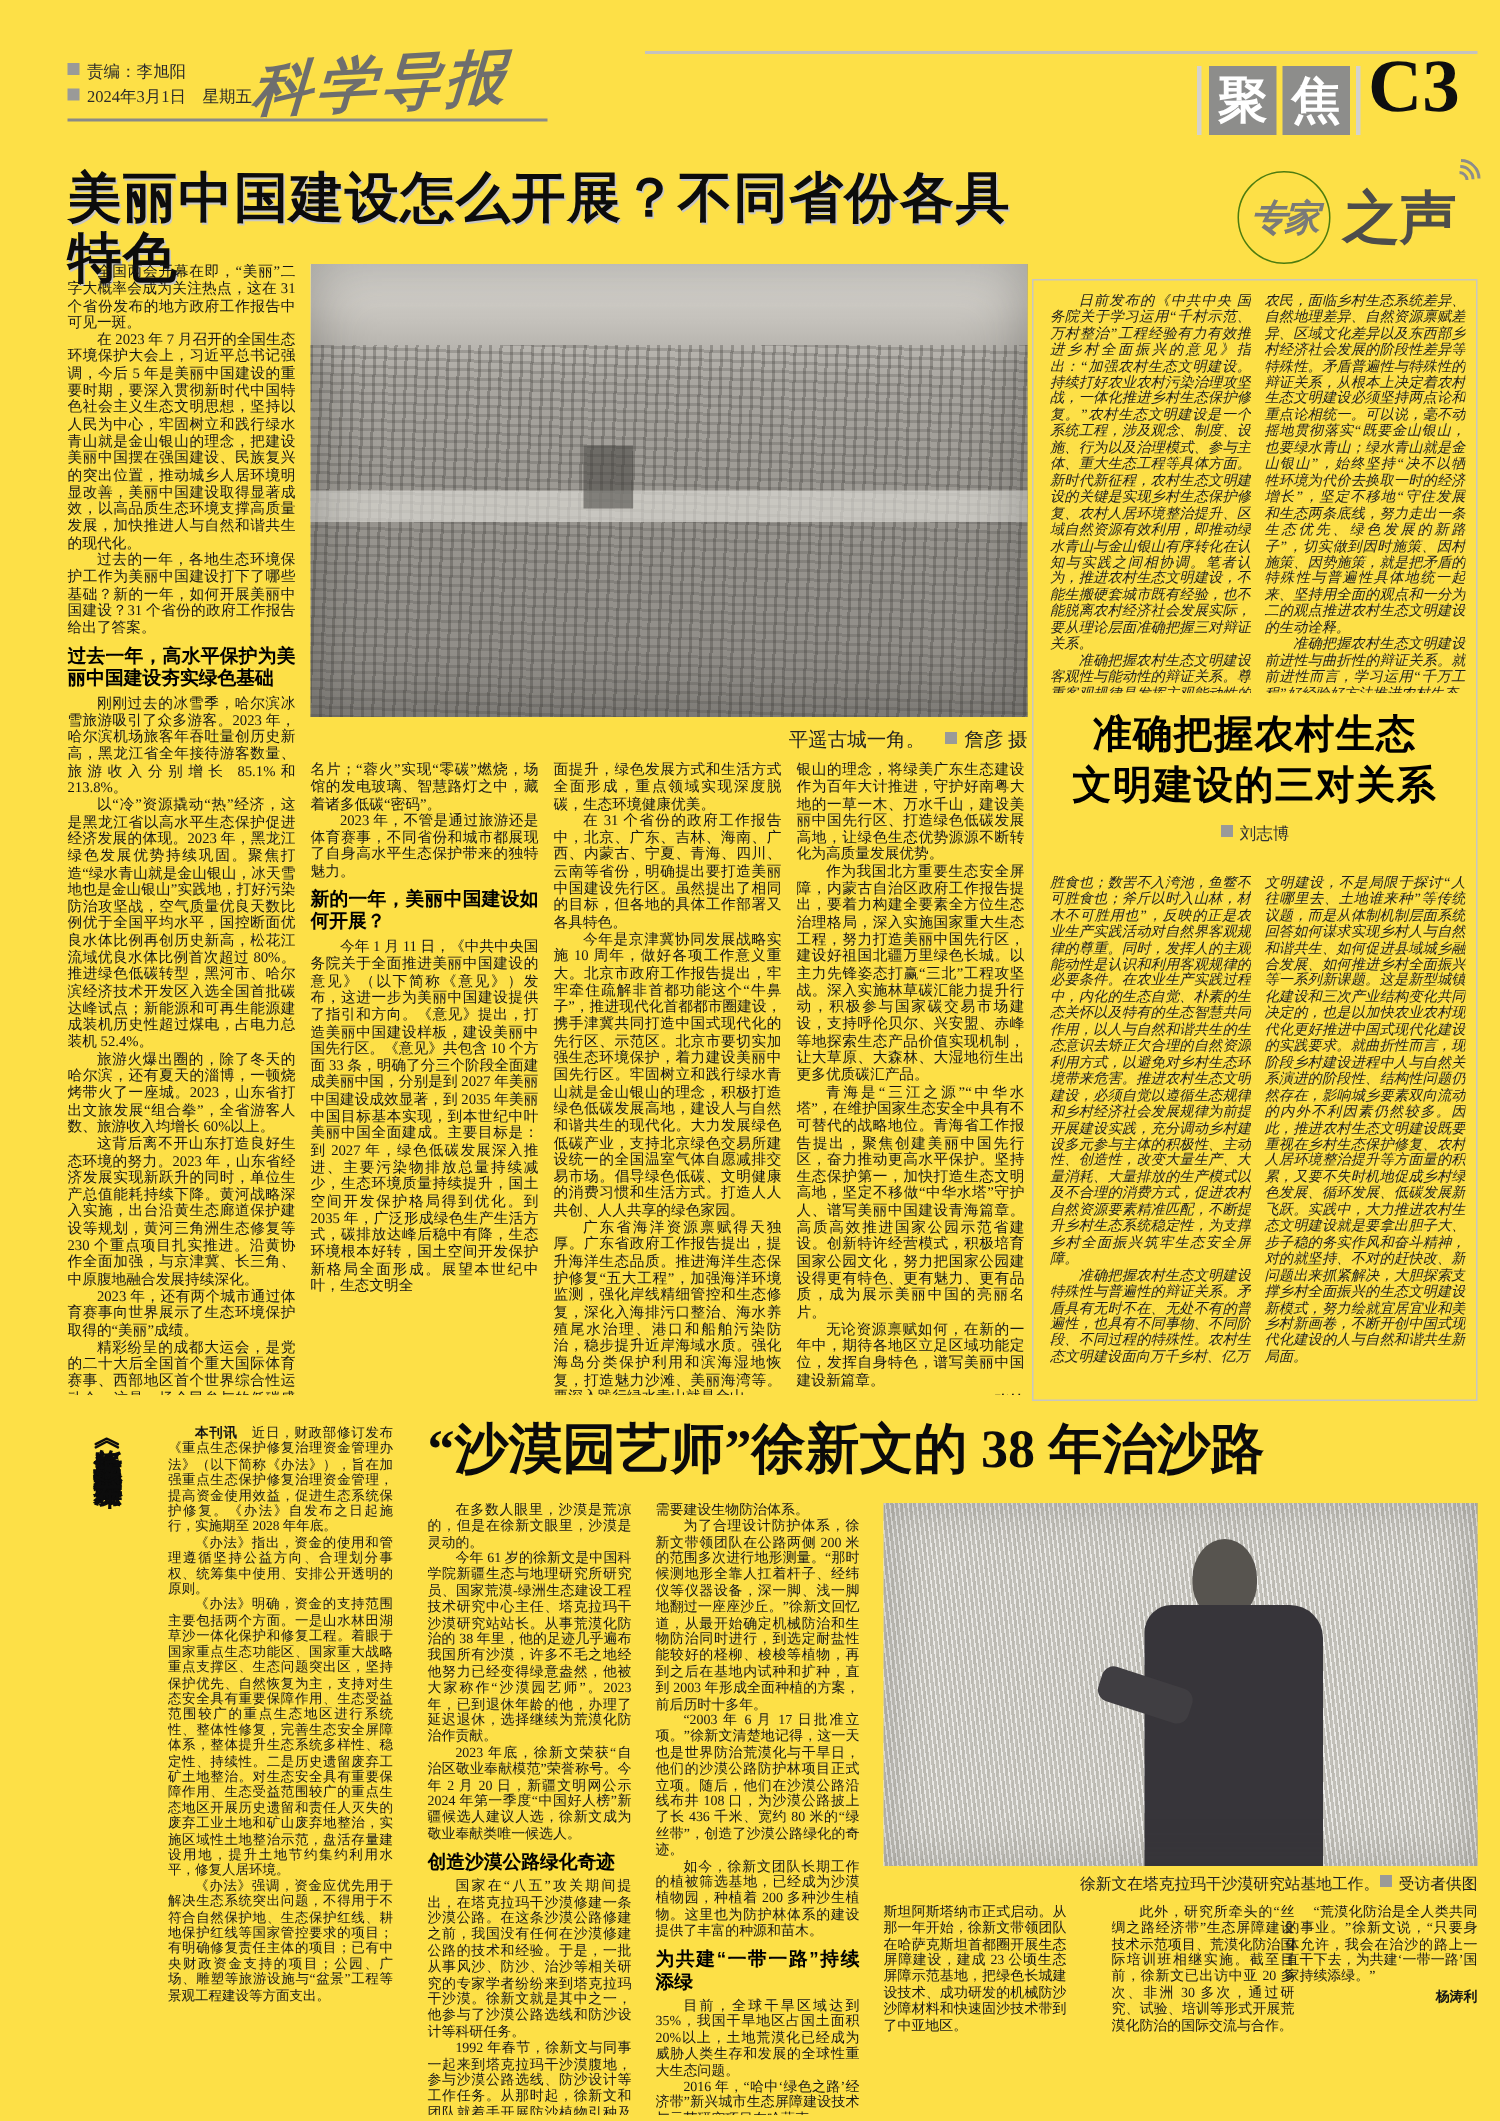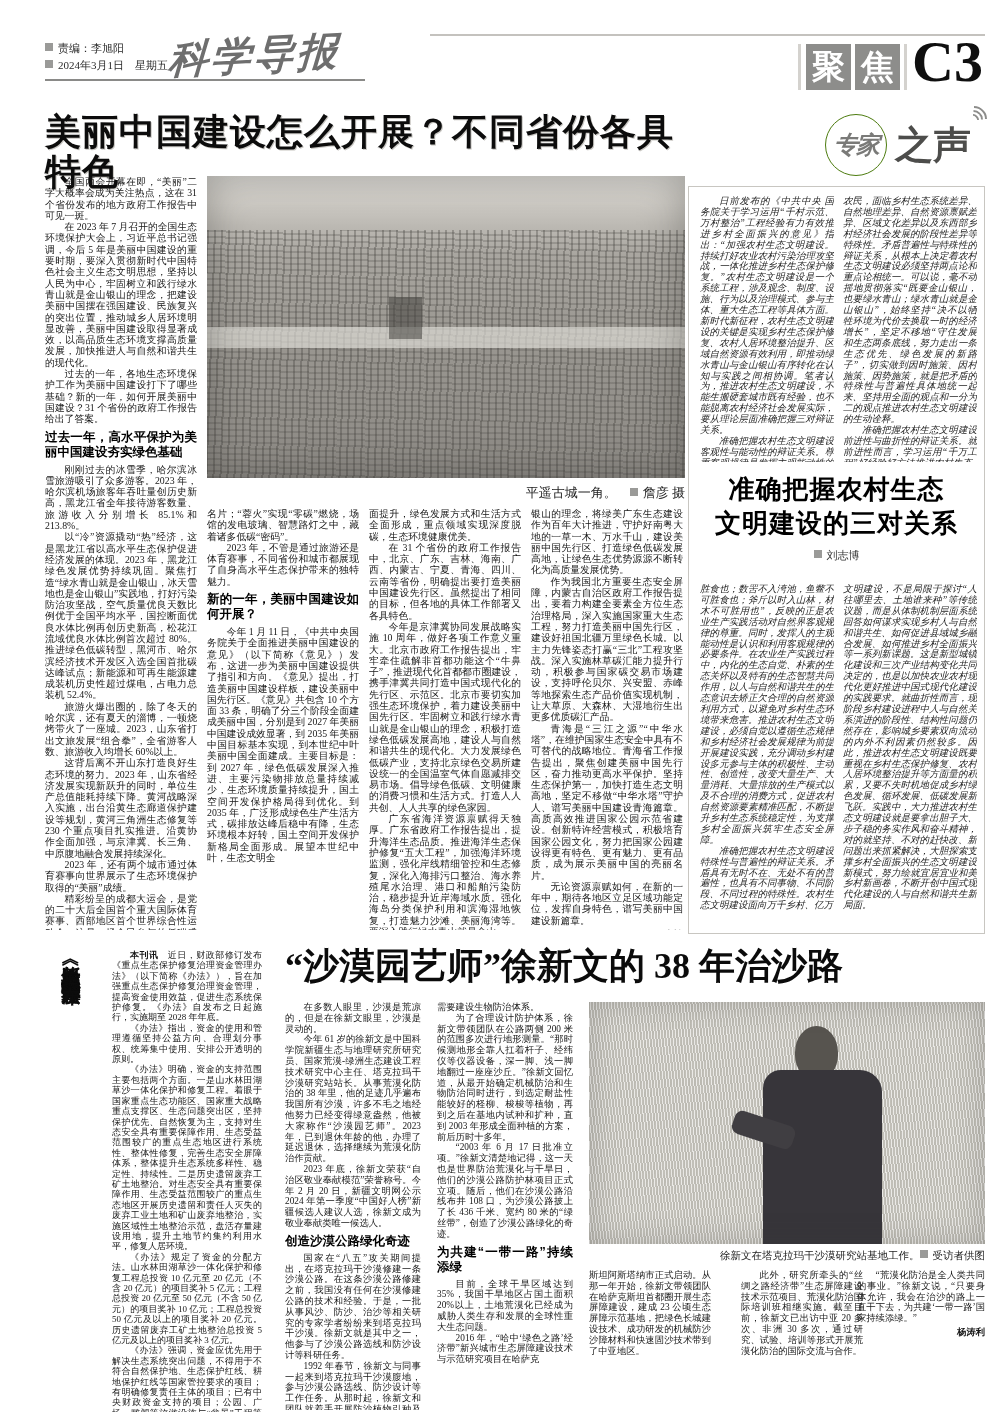--- a/index.html
+++ b/index.html
@@ -1,31 +1,31 @@
 <!DOCTYPE html>
 <html><head>
 <meta charset="utf-8">
 <style>
   html,body{margin:0;padding:0;background:#e8e6e2;}
-  #page{position:relative;width:1000px;height:1414px;margin:0 auto;background:#ffffff;overflow:hidden;
+  #page{position:relative;width:1000px;height:1414px;margin:0 auto;background:#fde047;overflow:hidden;
         font-family:"Liberation Serif","DejaVu Serif",serif;color:#1a1a1a;}
   .abs{position:absolute;}
   .sans{font-family:"Liberation Sans","DejaVu Sans",sans-serif;}
 
   
   #top-rule{left:430px;top:34px;width:555px;height:2px;background:#c4c2be;}
   #ed-block{left:45px;top:40px;width:330px;font-size:11px;line-height:17px;color:#2b2b2b;}
   .sq{display:inline-block;width:8px;height:8px;background:#9a9a98;margin-right:5px;vertical-align:1px;}
   #ed-rule{left:45px;top:79px;width:320px;height:2px;background:#8a8a88;}
   #masthead{left:168px;top:28px;font-size:40px;font-style:italic;font-weight:bold;color:#6e6e6e;
             letter-spacing:3px;transform:rotate(-3deg) skewX(-6deg);font-family:"Liberation Serif",serif;}
   .fbar{top:44px;width:3px;height:46px;background:#d4d2ce;}
   .fbox{top:44px;width:45px;height:46px;background:#8d8d8b;color:#fff;font-weight:900;font-size:33px;
         display:flex;align-items:center;justify-content:center;}
-  #pageno{left:912px;top:28px;font-size:58px;font-weight:700;color:#0f0f0f;font-family:"Liberation Serif",serif;}
+  #pageno{left:912px;top:28px;font-size:50px;font-weight:700;color:#0f0f0f;font-family:"Liberation Serif",serif;}
 
   
   #main-headline{left:45px;top:112px;width:645px;font-size:36px;line-height:1.12;font-weight:900;
                  color:#0c0c0c;letter-spacing:1px;text-shadow:1px 1px 0 #c9c7c3;}
   .bodycol{overflow:hidden;text-align:justify;font-size:9.8px;line-height:11.3px;color:#161616;}
   .blk.p{text-indent:2em;}
   .blk.pc{text-indent:0;}
   .blk.h{font-family:"Liberation Sans","DejaVu Sans",sans-serif;font-weight:700;font-size:12.5px;
          line-height:15px;margin:5px 0 4px 0;text-indent:0;color:#000;}
   .blk.by{text-align:right;font-weight:700;text-indent:0;margin-top:3px;}
@@ -159,37 +159,37 @@
     </div>
   <div class="abs bodycol kai" style="left:843px;top:584px;width:134px;height:340px;">
       <div class="blk pc">文明建设，不是局限于探讨“人往哪里去、土地谁来种”等传统议题，而是从体制机制层面系统回答如何谋求实现乡村人与自然和谐共生、如何促进县域城乡融合发展、如何推进乡村全面振兴等一系列新课题。这是新型城镇化建设和三次产业结构变化共同决定的，也是以加快农业农村现代化更好推进中国式现代化建设的实践要求。就曲折性而言，现阶段乡村建设进程中人与自然关系演进的阶段性、结构性问题仍然存在，影响城乡要素双向流动的内外不利因素仍然较多。因此，推进农村生态文明建设既要重视在乡村生态保护修复、农村人居环境整治提升等方面量的积累，又要不失时机地促成乡村绿色发展、循环发展、低碳发展新飞跃。实践中，大力推进农村生态文明建设就是要拿出胆子大、步子稳的务实作风和奋斗精神，对的就坚持、不对的赶快改、新问题出来抓紧解决，大胆探索支撑乡村全面振兴的生态文明建设新模式，努力绘就宜居宜业和美乡村新画卷，不断开创中国式现代化建设的人与自然和谐共生新局面。</div>
     </div>
 
   <div class="abs" id="fund-title">新修版《重点生态保护修复治理资金管理办法》发布</div>
   <div class="abs bodycol" id="fund-col">
       <div class="blk p"><b>本刊讯　</b>近日，财政部修订发布《重点生态保护修复治理资金管理办法》（以下简称《办法》），旨在加强重点生态保护修复治理资金管理，提高资金使用效益，促进生态系统保护修复。《办法》自发布之日起施行，实施期至 2028 年年底。</div>
       <div class="blk p">《办法》指出，资金的使用和管理遵循坚持公益方向、合理划分事权、统筹集中使用、安排公开透明的原则。</div>
       <div class="blk p">《办法》明确，资金的支持范围主要包括两个方面。一是山水林田湖草沙一体化保护和修复工程。着眼于国家重点生态功能区、国家重大战略重点支撑区、生态问题突出区，坚持保护优先、自然恢复为主，支持对生态安全具有重要保障作用、生态受益范围较广的重点生态地区进行系统性、整体性修复，完善生态安全屏障体系，整体提升生态系统多样性、稳定性、持续性。二是历史遗留废弃工矿土地整治。对生态安全具有重要保障作用、生态受益范围较广的重点生态地区开展历史遗留和责任人灭失的废弃工业土地和矿山废弃地整治，实施区域性土地整治示范，盘活存量建设用地，提升土地节约集约利用水平，修复人居环境。</div>
-      <div class="blk p">《办法》规定了资金的分配方法。山水林田湖草沙一体化保护和修复工程总投资 10 亿元至 20 亿元（不含 20 亿元）的项目奖补 5 亿元；工程总投资 20 亿元至 50 亿元（不含 50 亿元）的项目奖补 10 亿元；工程总投资 50 亿元及以上的项目奖补 20 亿元。历史遗留废弃工矿土地整治总投资 5 亿元及以上的项目奖补 3 亿元。</div>
       <div class="blk p">《办法》强调，资金应优先用于解决生态系统突出问题，不得用于不符合自然保护地、生态保护红线、耕地保护红线等国家管控要求的项目；有明确修复责任主体的项目；已有中央财政资金支持的项目；公园、广场、雕塑等旅游设施与“盆景”工程等景观工程建设等方面支出。</div>
     </div>
 
   <div class="abs" id="desert-headline">“沙漠园艺师”徐新文的 38 年治沙路</div>
   <div class="abs bodycol dcol" style="left:285px;top:1002px;width:136px;height:408px;">
       <div class="blk p">在多数人眼里，沙漠是荒凉的，但是在徐新文眼里，沙漠是灵动的。</div>
       <div class="blk p">今年 61 岁的徐新文是中国科学院新疆生态与地理研究所研究员、国家荒漠-绿洲生态建设工程技术研究中心主任、塔克拉玛干沙漠研究站站长。从事荒漠化防治的 38 年里，他的足迹几乎遍布我国所有沙漠，许多不毛之地经他努力已经变得绿意盎然，他被大家称作“沙漠园艺师”。2023 年，已到退休年龄的他，办理了延迟退休，选择继续为荒漠化防治作贡献。</div>
       <div class="blk p">2023 年底，徐新文荣获“自治区敬业奉献模范”荣誉称号。今年 2 月 20 日，新疆文明网公示 2024 年第一季度“中国好人榜”新疆候选人建议人选，徐新文成为敬业奉献类唯一候选人。</div>
       <div class="blk h">创造沙漠公路绿化奇迹</div>
       <div class="blk p">国家在“八五”攻关期间提出，在塔克拉玛干沙漠修建一条沙漠公路。在这条沙漠公路修建之前，我国没有任何在沙漠修建公路的技术和经验。于是，一批从事风沙、防沙、治沙等相关研究的专家学者纷纷来到塔克拉玛干沙漠。徐新文就是其中之一，他参与了沙漠公路选线和防沙设计等科研任务。</div>
       <div class="blk p">1992 年春节，徐新文与同事一起来到塔克拉玛干沙漠腹地，参与沙漠公路选线、防沙设计等工作任务。从那时起，徐新文和团队就着手开展防沙植物引种及相关试验。</div>
     </div>
   <div class="abs bodycol dcol" style="left:437px;top:1002px;width:136px;height:408px;">
       <div class="blk pc">需要建设生物防治体系。</div>
       <div class="blk p">为了合理设计防护体系，徐新文带领团队在公路两侧 200 米的范围多次进行地形测量。“那时候测地形全靠人扛着杆子、经纬仪等仪器设备，深一脚、浅一脚地翻过一座座沙丘。”徐新文回忆道，从最开始确定机械防治和生物防治同时进行，到选定耐盐性能较好的柽柳、梭梭等植物，再到之后在基地内试种和扩种，直到 2003 年形成全面种植的方案，前后历时十多年。</div>
       <div class="blk p">“2003 年 6 月 17 日批准立项。”徐新文清楚地记得，这一天也是世界防治荒漠化与干旱日，他们的沙漠公路防护林项目正式立项。随后，他们在沙漠公路沿线布井 108 口，为沙漠公路披上了长 436 千米、宽约 80 米的“绿丝带”，创造了沙漠公路绿化的奇迹。</div>
+      <div class="blk p">如今，徐新文团队长期工作的植被筛选基地，已经成为沙漠植物园，种植着 200 多种沙生植物。这里也为防护林体系的建设提供了丰富的种源和苗木。</div>
       <div class="blk h">为共建“一带一路”持续添绿</div>
       <div class="blk p">目前，全球干旱区域达到 35%，我国干旱地区占国土面积 20%以上，土地荒漠化已经成为威胁人类生存和发展的全球性重大生态问题。</div>
       <div class="blk p">2016 年，“哈中‘绿色之路’经济带”新兴城市生态屏障建设技术与示范研究项目在哈萨克</div>
     </div>
 
   <div class="abs" id="photo-man">
     <div class="grass"></div>
     <div class="head"></div>
     <div class="body"></div>
     <div class="arm"></div>

